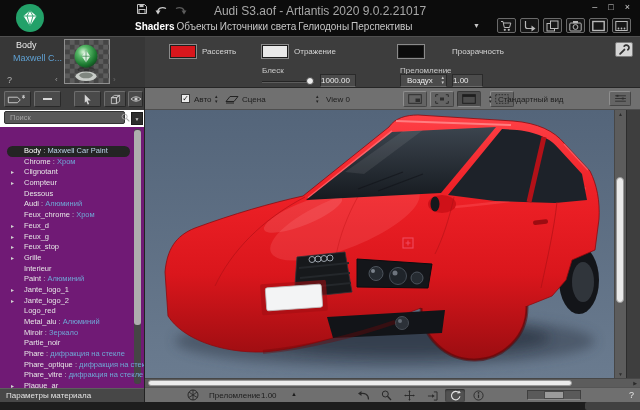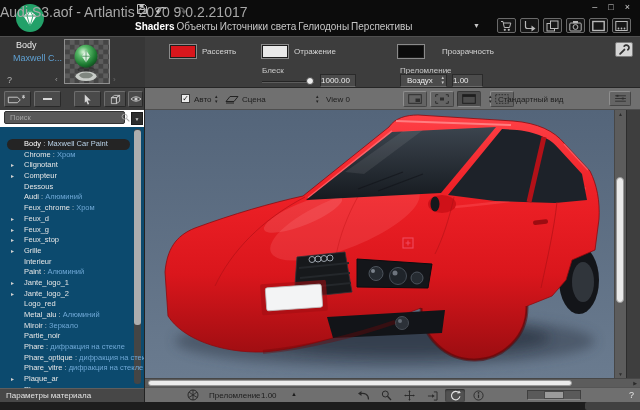--- a/index.html
+++ b/index.html
@@ -4,21 +4,21 @@
 <style>
   *{margin:0;padding:0;box-sizing:border-box;font-family:"Liberation Sans",sans-serif;-webkit-font-smoothing:antialiased}
   html,body{width:640px;height:410px;overflow:hidden;background:#1a1a1a}
   .window{position:relative;width:640px;height:410px;background:#3d3d3d}
 
   
   .titlebar{position:relative;height:36px;background:#0c0c0c}
   .logo{position:absolute;left:15px;top:3px;width:30px;height:30px}
   .qtoolbar{position:absolute;left:135px;top:3px;display:flex;gap:5px}
   .qbtn{width:14px;height:12px;display:flex;align-items:center;justify-content:center}
-  .win-title{position:absolute;left:0;top:4px;width:100%;text-align:left;font-size:14px;color:#a8a8a8;pointer-events:none;white-space:nowrap}
+  .win-title{position:absolute;left:0;top:4px;width:100%;text-align:center;font-size:12px;color:#a8a8a8;pointer-events:none;white-space:nowrap}
   .win-controls{position:absolute;right:10px;top:2px;display:flex;gap:11px;color:#d2d2d2;font-size:9px}
   .win-controls span{cursor:default}
   .menubar{position:absolute;left:135px;bottom:4px;display:flex;gap:2px;align-items:center}
   .mi{font-size:10px;color:#c6c6c6;white-space:nowrap}
   .mi.active{color:#ffffff;font-weight:bold}
   .menu-caret{font-size:7px;color:#c6c6c6;margin-left:-6px}
   .topicons{position:absolute;right:9px;bottom:3px;display:flex;gap:4px}
   .tibtn{width:19px;height:15px;background:#161616;border:1px solid #6a6a6a;border-radius:2px;display:flex;align-items:center;justify-content:center}
 
   
@@ -46,21 +46,21 @@
 
   
   .sidebar{width:145px;display:flex;flex-direction:column;background:#3e3e3e;border-right:1px solid #232323}
   .side-toolbar{position:relative;height:22px;background:#3e3e3e}
   .sbtn{position:absolute;top:3px;height:16px;background:#4a4a4a;border:1px solid #292929;border-top-color:#6e6e6e;border-left-color:#6e6e6e;border-radius:2px;display:flex;align-items:center;justify-content:center}
   .minus-bar{width:9px;height:2px;background:#d8d8d8}
   .side-search{position:relative;height:17px;background:#ffffff}
   .search-box{position:absolute;left:4px;top:1px;width:121px;height:13px;background:#585858;border:1px solid #333;border-radius:2px;font-size:7.5px;color:#a4a4a4;padding:1px 0 0 5px;overflow:hidden;white-space:nowrap}
   .search-mag{position:absolute;right:14px;top:3px}
   .filter-btn{position:absolute;right:1px;top:2px;width:12px;height:13px;background:#2d2d2d;border:1px solid #1c1c1c;color:#c2c2c2;font-size:5px;display:flex;align-items:center;justify-content:center}
-  .list{position:relative;flex:1;background:#0c4a6e;overflow:hidden;padding-top:12px}
+  .list{position:relative;flex:1;background:#701a75;overflow:hidden;padding-top:19px}
   .row{position:relative;height:10.7px;line-height:10.8px;font-size:7.5px;color:#e6e6e6;padding-left:24px;white-space:nowrap;overflow:hidden}
   .row .arrow{position:absolute;left:11px;top:0;font-size:6px;color:#cfcfcf}
   .row:not(.expandable) .arrow{visibility:hidden}
   .row .val{color:#6fa8d6}
   .row .sep{color:#c9c9c9}
   .row.selected{background:#242424;border-radius:7px;margin:0 14px 0 7px;padding-left:17px;color:#fff}
   .row.selected .val{color:#b9d2e8}
   .side-scroll{position:absolute;right:3px;top:2px;width:7px;height:calc(100% - 6px);background:#454545;border-radius:3px}
   .side-thumb{position:absolute;left:0;top:1px;width:7px;height:195px;background:#aeaeae;border-radius:3px}
   .side-footer{position:relative;height:14px;background:#474747;border-top:1px solid #5e5e5e;font-size:8px;color:#e2e2e2;padding:2px 0 0 6px;white-space:nowrap}
@@ -235,21 +235,21 @@
     <span class="sw-label" style="left:202px">Рассеять</span>
 
     <div class="swatch" style="left:262px;background:#e9e9e9"></div>
     <span class="sw-label" style="left:294px">Отражение</span>
     <span class="fld-label" style="left:262px">Блеск</span>
     <div class="slider-track"></div>
     <div class="slider-knob"></div>
     <div class="val-box" style="left:320px;width:36px">1000.00</div>
 
     <div class="swatch" style="left:398px;background:#0b0b0b"></div>
-    <span class="sw-label" style="left:442px">Прозрачность</span>
+    <span class="sw-label" style="left:452px">Прозрачность</span>
     <span class="fld-label" style="left:400px">Преломление</span>
     <div class="dd">
       <span>Воздух</span>
       <span class="dd-step">
           <span>▴</span>
           <span>▾</span>
         </span>
     </div>
     <div class="val-box" style="left:452px;width:31px">1.00</div>
 

